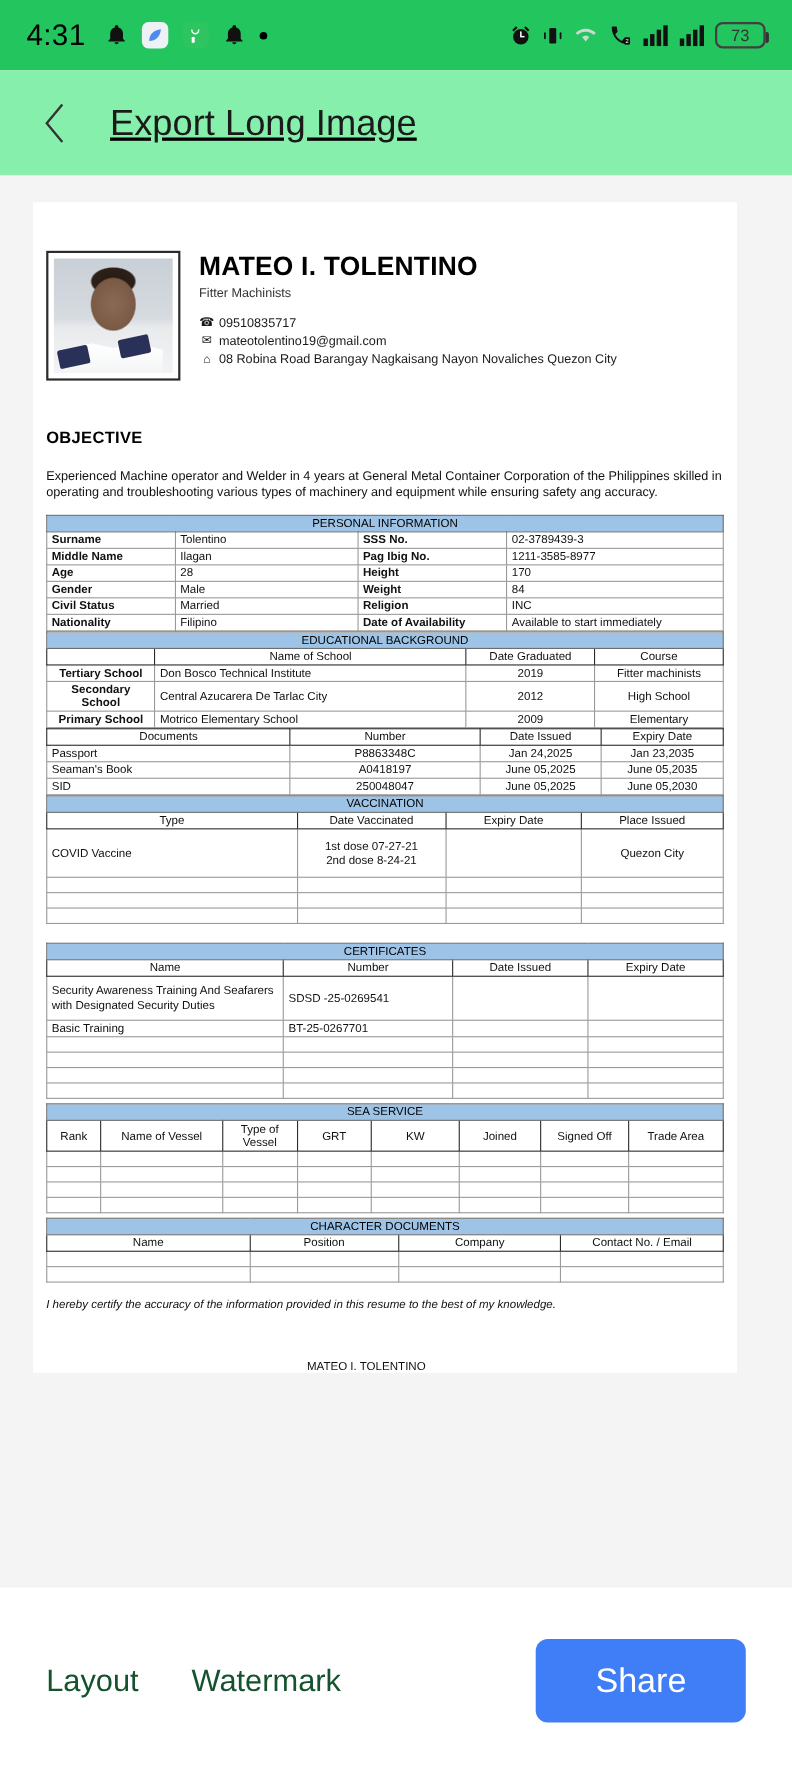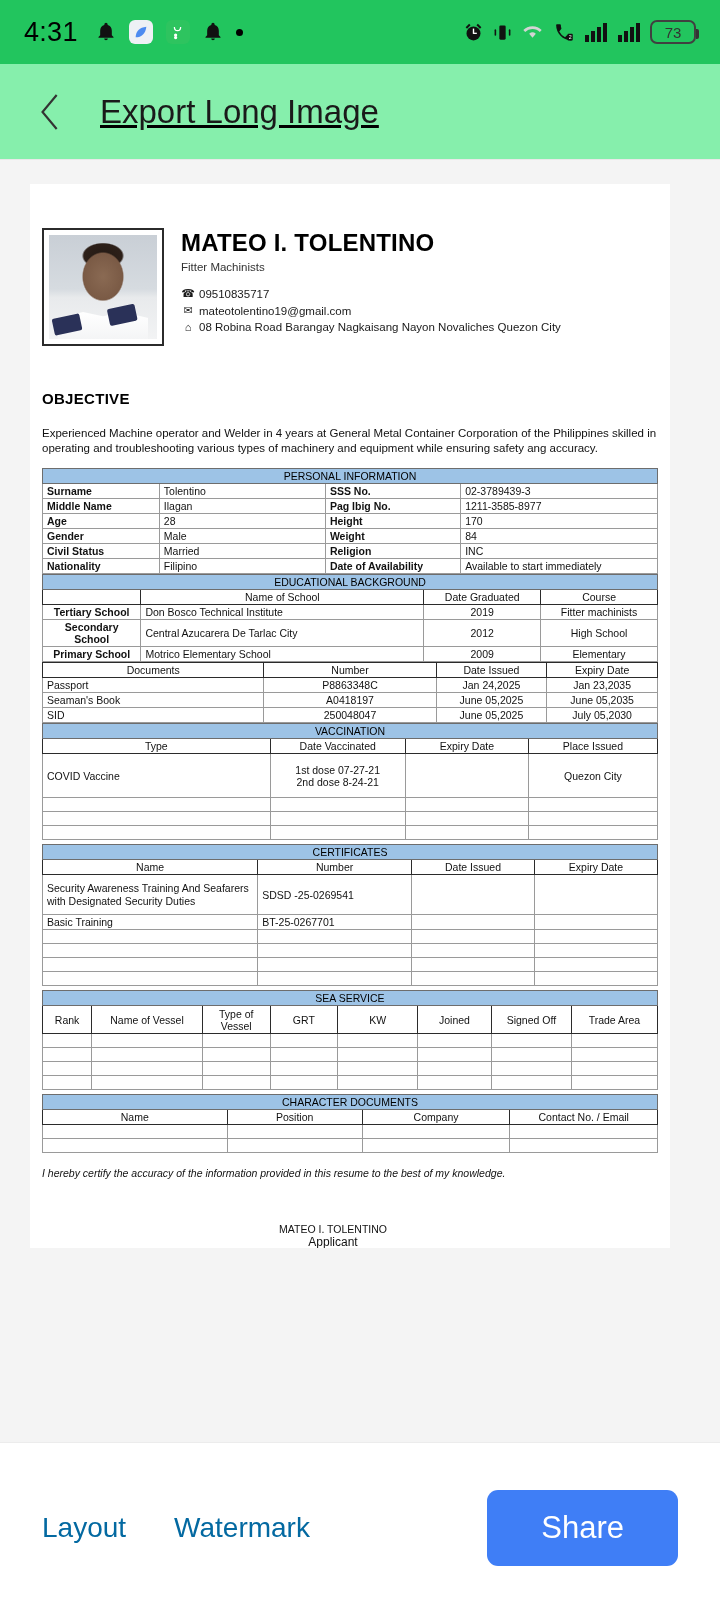--- a/index.html
+++ b/index.html
@@ -130,21 +130,21 @@
     margin-top:44px; text-align:center; padding-right:34px;
   }
   .sign-name{ font-size:10.5px; color:#111; }
   .sign-role{ font-size:12px; color:#111; }
 
   
   .bottombar{
     height:170px; background:#fff; display:flex; align-items:center;
     padding:0 42px; border-top:1px solid #ececec;
   }
-  .bb-item{ font-size:28px; color:#0369a1; cursor:pointer; }
+  .bb-item{ font-size:28px; color:#14532d; cursor:pointer; }
   .bb-gap{ width:48px; }
   .bb-spacer{ flex:1; }
   .share-btn{
     background:#3f7ef6; color:#fff; font-size:31px;
     padding:20px 54px; border:none; border-radius:11px; cursor:pointer;
     font-family:"Liberation Sans", sans-serif;
   }
 </style>
 </head>
 <body>
@@ -386,21 +386,21 @@
             <tr>
               <td>Seaman's Book</td>
               <td class="ctr">A0418197</td>
               <td class="ctr">June 05,2025</td>
               <td class="ctr">June 05,2035</td>
             </tr>
             <tr>
               <td>SID</td>
               <td class="ctr">250048047</td>
               <td class="ctr">June 05,2025</td>
-              <td class="ctr">July 05,2030</td>
+              <td class="ctr">June 05,2030</td>
             </tr>
           </tbody>
         </table>
       </div>
 
       <div class="tblwrap" style="margin-top:0">
         <table>
           <colgroup>
               <col style="width:37%">
               <col style="width:22%">
@@ -441,21 +441,21 @@
             <tr class="empty-row">
                 <td></td>
                 <td></td>
                 <td></td>
                 <td></td>
               </tr>
           </tbody>
         </table>
       </div>
 
-      <div class="tblwrap" style="margin-top:4px">
+      <div class="tblwrap" style="margin-top:17px">
         <table>
           <colgroup>
               <col style="width:35%">
               <col style="width:25%">
               <col style="width:20%">
               <col style="width:20%">
             </colgroup>
           <tbody>
             <tr>
                 <td class="sect" colspan="4">CERTIFICATES</td>

